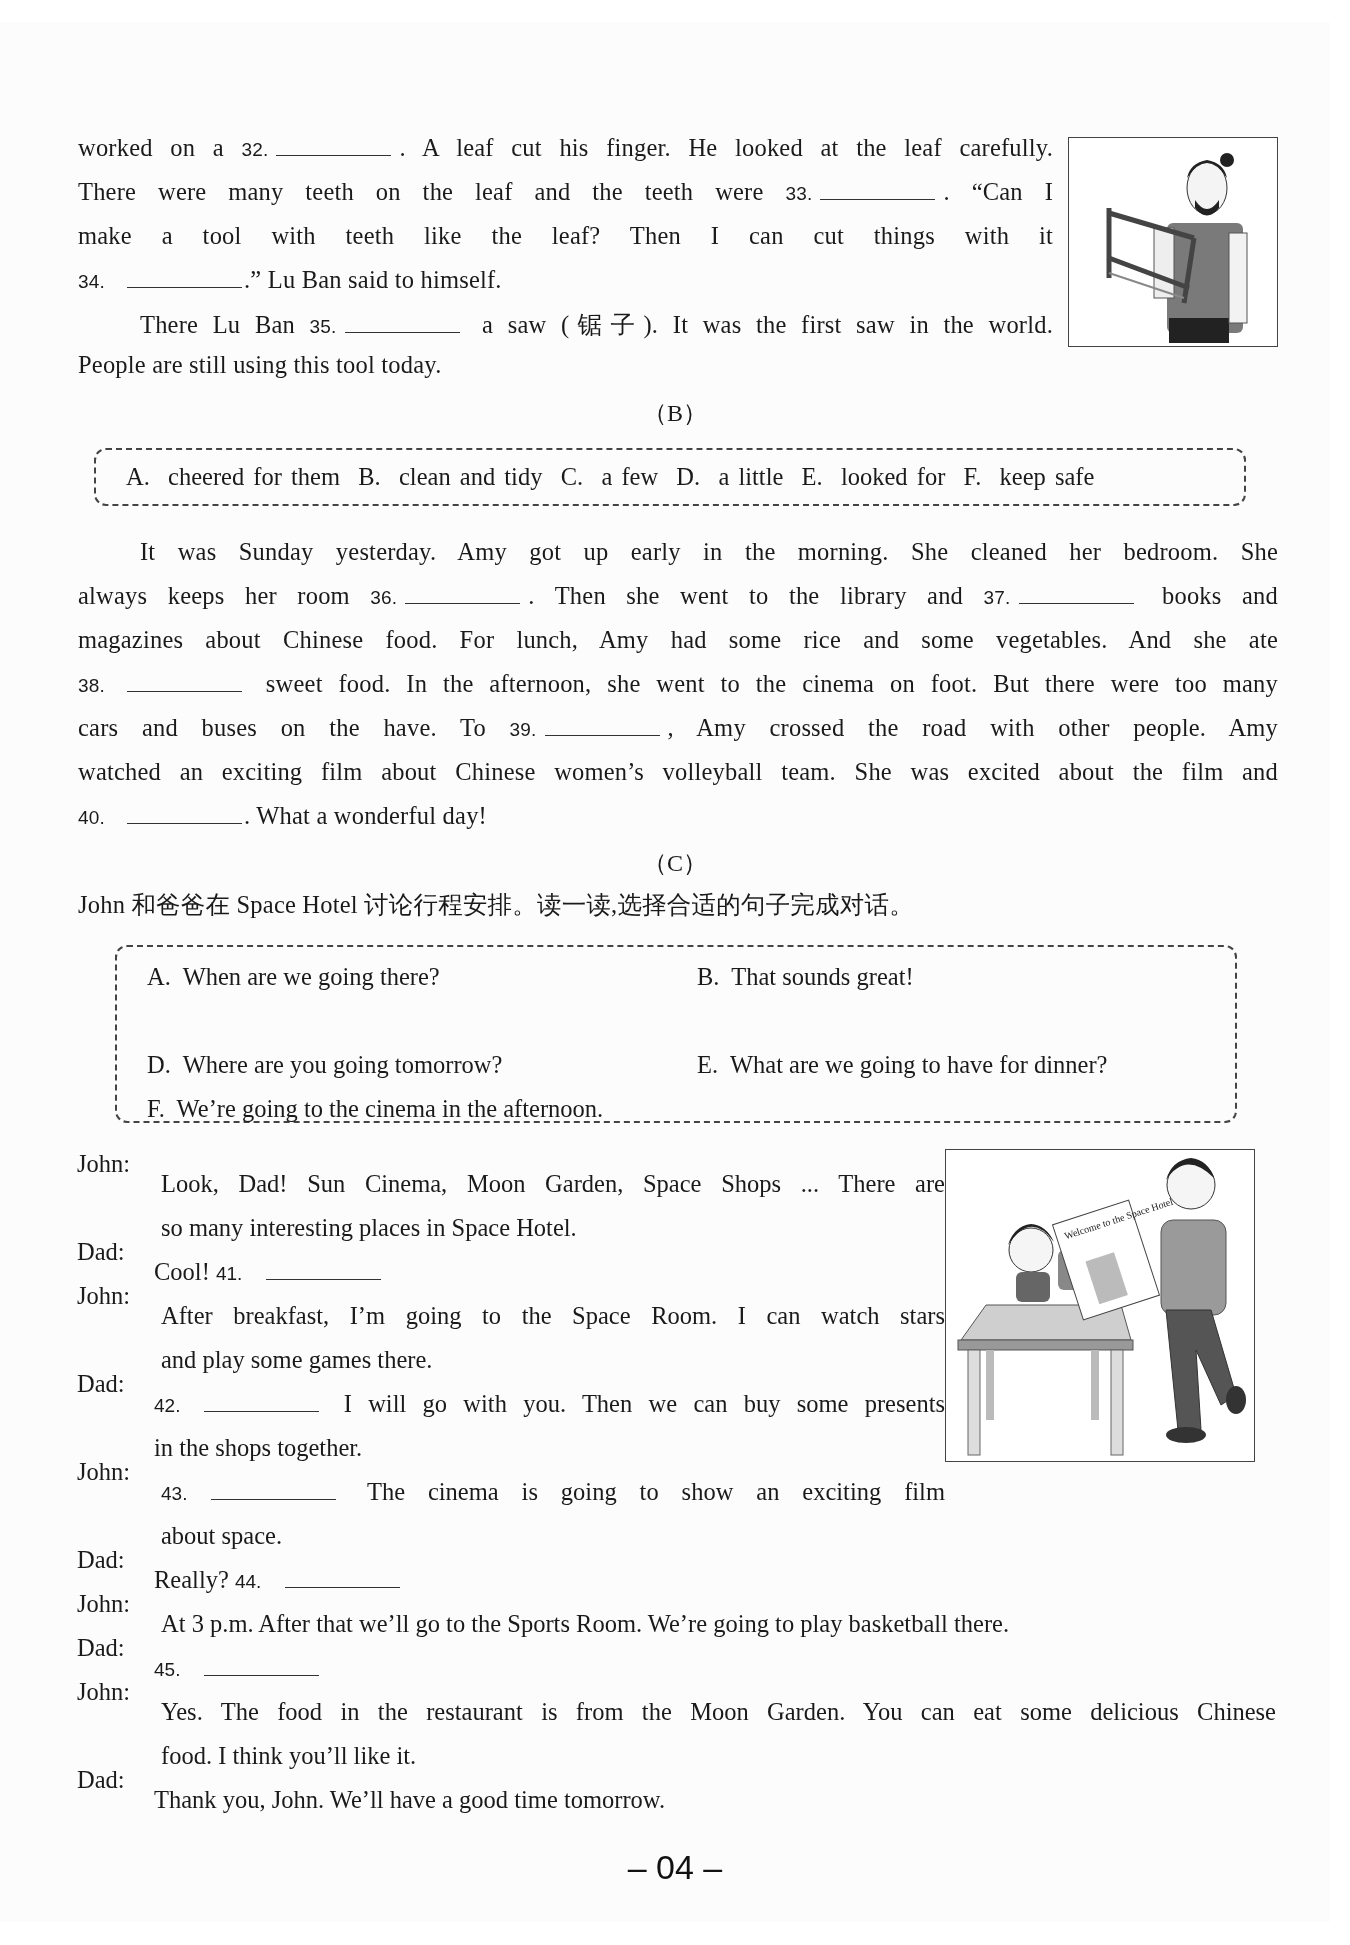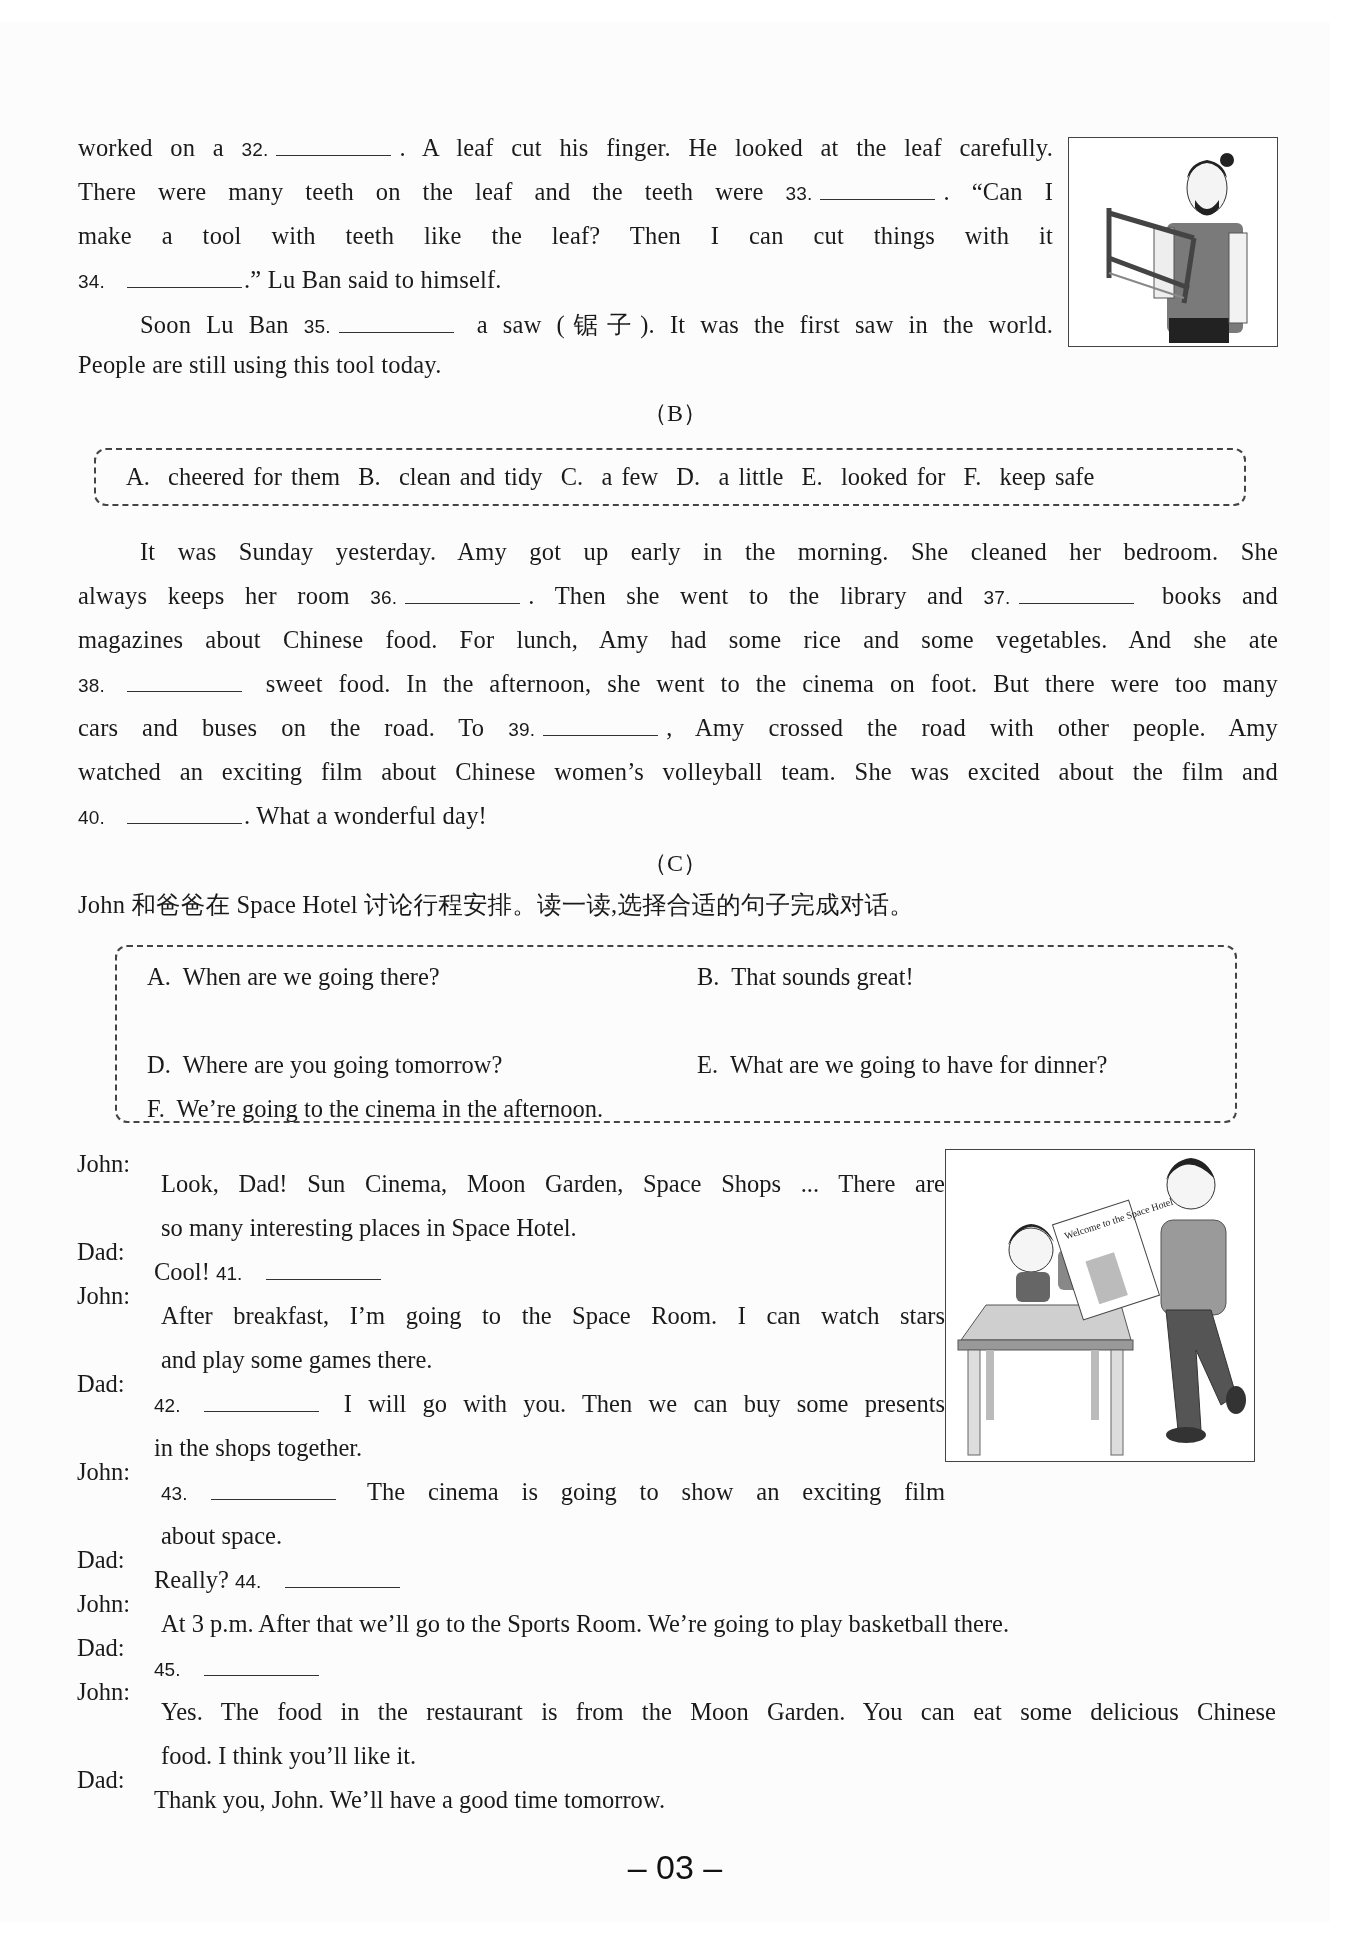--- a/index.html
+++ b/index.html
@@ -54,21 +54,21 @@
     <span>worked on a </span><span class="num">32.</span><span class="blank"></span><span>. A leaf cut his finger. He looked at the leaf carefully.</span>
   </div>
   <div class="line just" style="top:177px;width:975px;">
     <span>There were many teeth on the leaf and the teeth were </span><span class="num">33.</span><span class="blank"></span><span>. “Can I</span>
   </div>
   <div class="line just" style="top:221px;width:975px;">make a tool with teeth like the leaf? Then I can cut things with it</div>
   <div class="line" style="top:265px;">
     <span class="num">34.</span><span class="blank" style="margin-left:22px;margin-right:2px;"></span><span>.” Lu Ban said to himself.</span>
   </div>
   <div class="line just" style="top:310px;left:140px;width:913px;">
-    <span>Soon Lu Ban </span><span class="num">35.</span><span class="blank"></span><span> a saw (锯子). It was the first saw in the world.</span>
+    <span>There Lu Ban </span><span class="num">35.</span><span class="blank"></span><span> a saw (锯子). It was the first saw in the world.</span>
   </div>
   <div class="line" style="top:350px;">People are still using this tool today.</div>
 </div>
 
 <div class="pic" style="left:1068px;top:137px;width:210px;height:210px;">
   <svg width="207" height="207" viewBox="0 0 207 207">
     <rect x="98" y="85" width="76" height="110" rx="6" fill="#7a7a7a"></rect>
     <rect x="100" y="180" width="60" height="25" fill="#222"></rect>
     <rect x="85" y="90" width="20" height="70" fill="#eee" stroke="#555"></rect>
     <rect x="160" y="95" width="18" height="90" fill="#f2f2f2" stroke="#555"></rect>
@@ -95,21 +95,21 @@
 <div>
   <div class="line just" style="top:537px;left:140px;width:1138px;">It was Sunday yesterday. Amy got up early in the morning. She cleaned her bedroom. She</div>
   <div class="line just" style="top:581px;width:1200px;">
     <span>always keeps her room </span><span class="num">36.</span><span class="blank"></span><span>. Then she went to the library and </span><span class="num">37.</span><span class="blank"></span><span> books and</span>
   </div>
   <div class="line just" style="top:625px;width:1200px;">magazines about Chinese food. For lunch, Amy had some rice and some vegetables. And she ate</div>
   <div class="line just" style="top:669px;width:1200px;">
     <span class="num">38.</span><span class="blank" style="margin-left:22px;"></span><span> sweet food. In the afternoon, she went to the cinema on foot. But there were too many</span>
   </div>
   <div class="line just" style="top:713px;width:1200px;">
-    <span>cars and buses on the road. To </span><span class="num">39.</span><span class="blank"></span><span>, Amy crossed the road with other people. Amy</span>
+    <span>cars and buses on the have. To </span><span class="num">39.</span><span class="blank"></span><span>, Amy crossed the road with other people. Amy</span>
   </div>
   <div class="line just" style="top:757px;width:1200px;">watched an exciting film about Chinese women’s volleyball team. She was excited about the film and</div>
   <div class="line" style="top:801px;">
     <span class="num">40.</span><span class="blank" style="margin-left:22px;margin-right:2px;"></span><span>. What a wonderful day!</span>
   </div>
 </div>
 
 <div class="center" style="top:847px;">（C）</div>
 <div class="line" style="top:890px;">John 和爸爸在 Space Hotel 讨论行程安排。读一读,选择合适的句子完成对话。</div>
 
@@ -188,13 +188,13 @@
   </div>
 
   <div class="speaker" style="top:1678px;">John:</div>
   <div class="dline just" style="top:1678px;left:161px;width:1115px;">Yes. The food in the restaurant is from the Moon Garden. You can eat some delicious Chinese</div>
   <div class="dline" style="top:1722px;left:161px;">food. I think you’ll like it.</div>
 
   <div class="speaker" style="top:1766px;">Dad:</div>
   <div class="dline" style="top:1766px;left:154px;">Thank you, John. We’ll have a good time tomorrow.</div>
 </div>
 
-<div class="page-num">– 03 –</div>
+<div class="page-num">– 04 –</div>
 
 </body></html>

